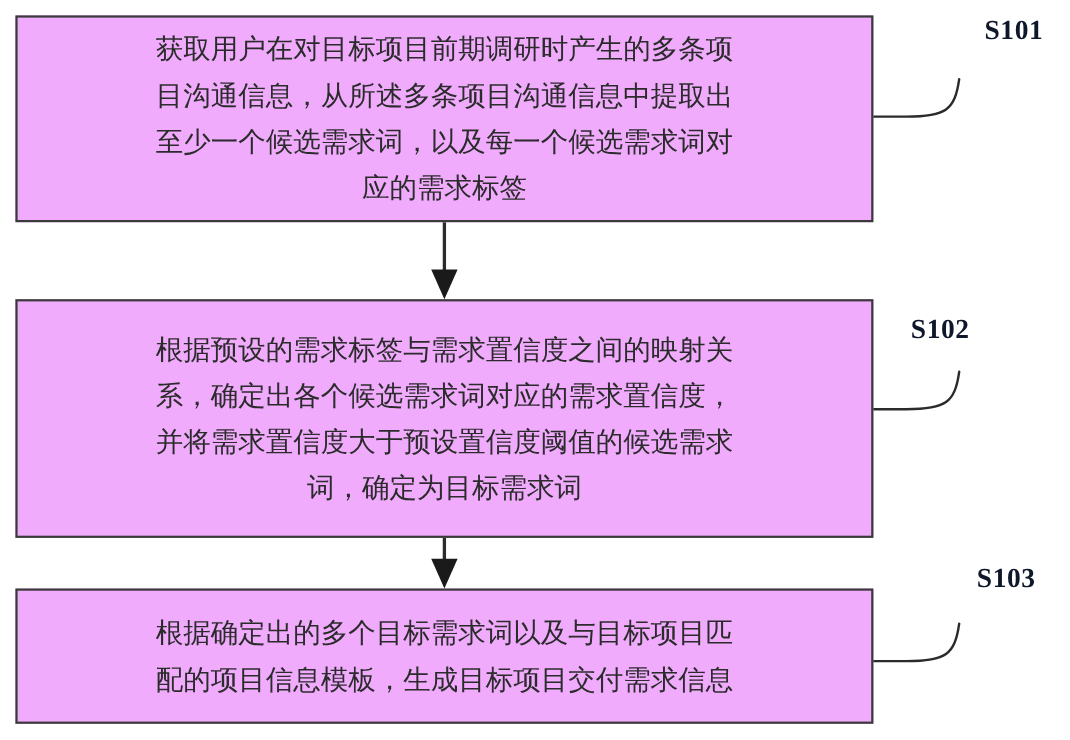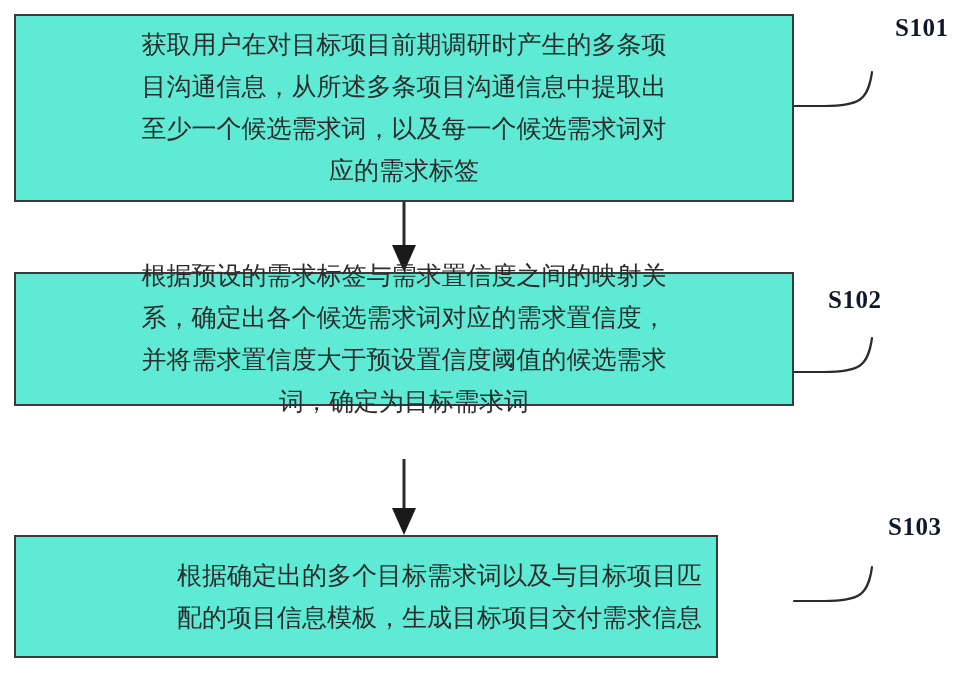--- a/index.html
+++ b/index.html
@@ -12,21 +12,21 @@
     width: 973px;
     height: 673px;
     background: #ffffff;
     overflow: hidden;
     font-family: "Liberation Serif", "DejaVu Serif", serif;
   }
   .flow-box {
     position: absolute;
     box-sizing: border-box;
     border: 2px solid #3a3a3a;
-    background: #5eead4;
+    background: #f0abfc;
     display: flex;
     align-items: center;
     justify-content: center;
   }
   .box-text {
     text-align: center;
     color: #2b2b2b;
     font-family: "DejaVu Serif", "Liberation Serif", serif;
     font-size: 25px;
     line-height: 42px;
@@ -47,22 +47,22 @@
   #vectors {
     position: absolute;
     left: 0;
     top: 0;
     width: 973px;
     height: 673px;
     pointer-events: none;
   }
   
   #box-s101 { left: 14px;  top: 14px;  width: 780px; height: 188px; }
-  #box-s102 { left: 14px;  top: 272px; width: 780px; height: 134px; }
-  #box-s103 { left: 14px;  top: 535px; width: 704px; height: 123px; justify-content: flex-end; }
+  #box-s102 { left: 14px;  top: 272px; width: 780px; height: 217px; }
+  #box-s103 { left: 14px;  top: 535px; width: 780px; height: 123px; }
   
   #label-s101 { left: 895px; top: 14px;  }
   #label-s102 { left: 828px; top: 286px; }
   #label-s103 { left: 888px; top: 513px; }
 </style>
 </head>
 <body>
 
 <div id="canvas">
 

